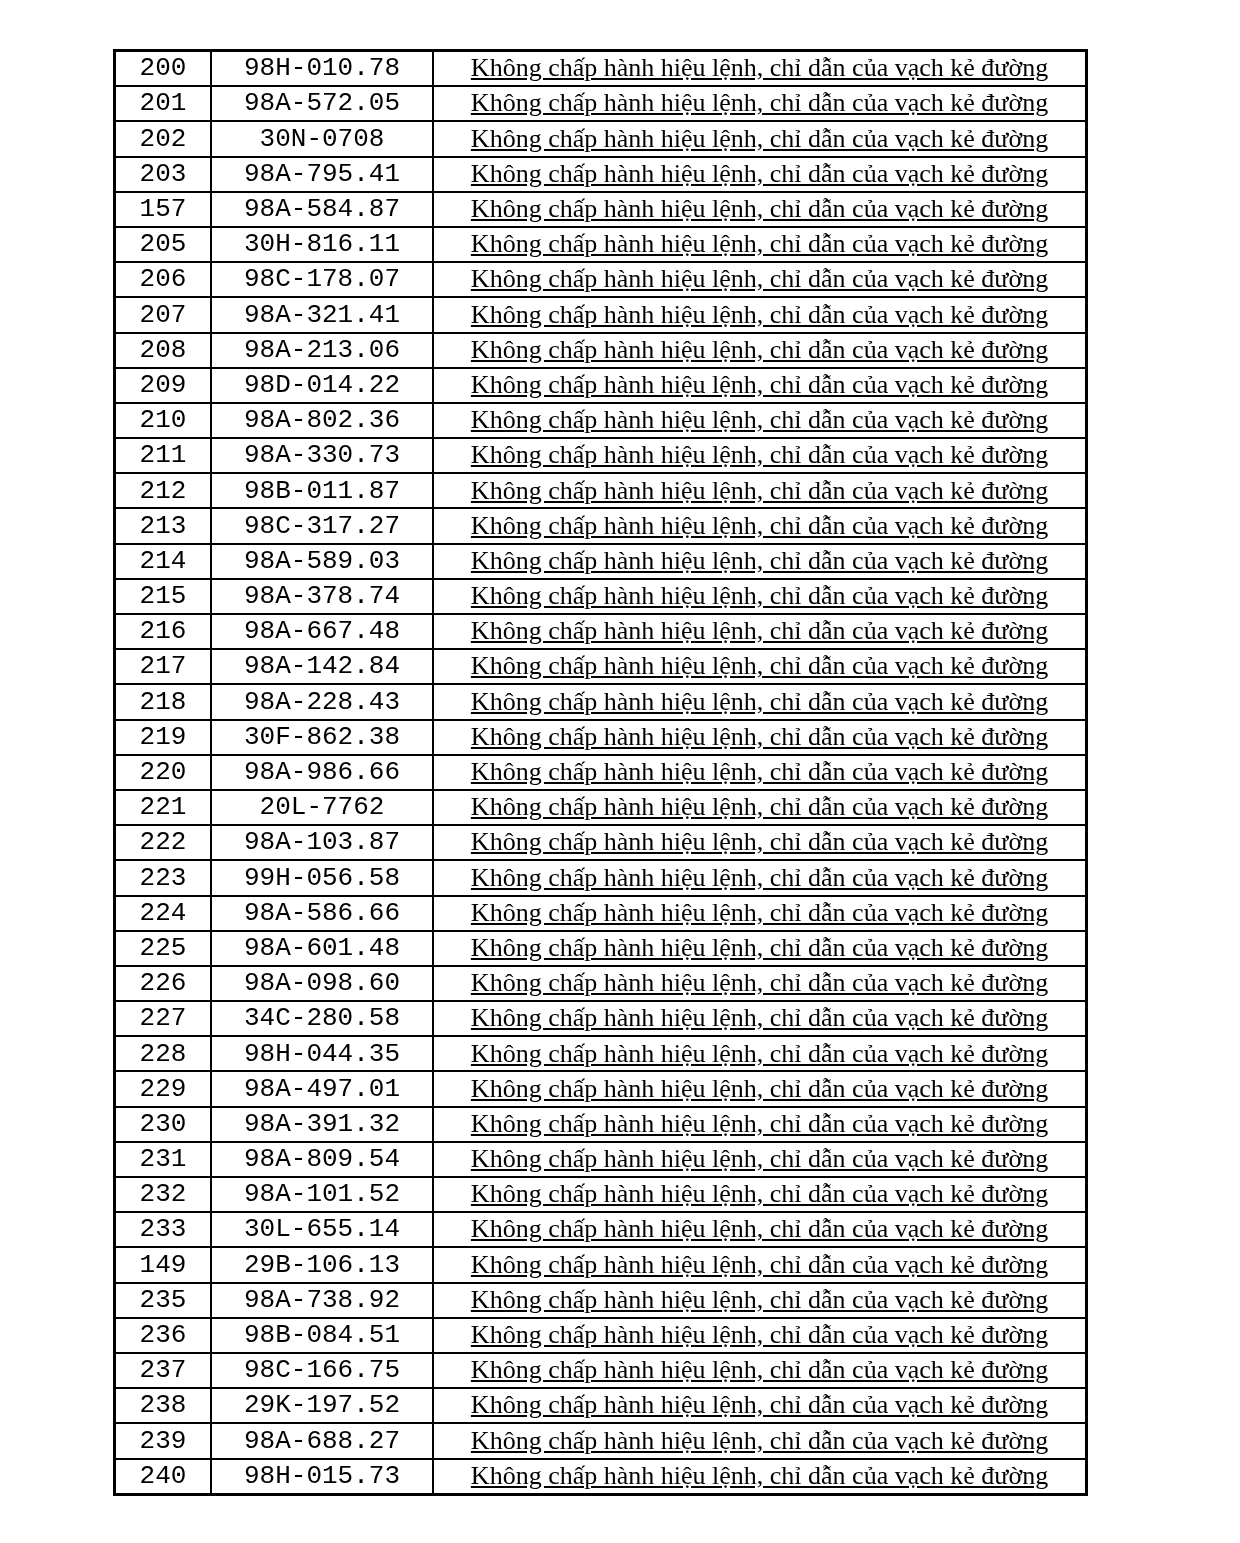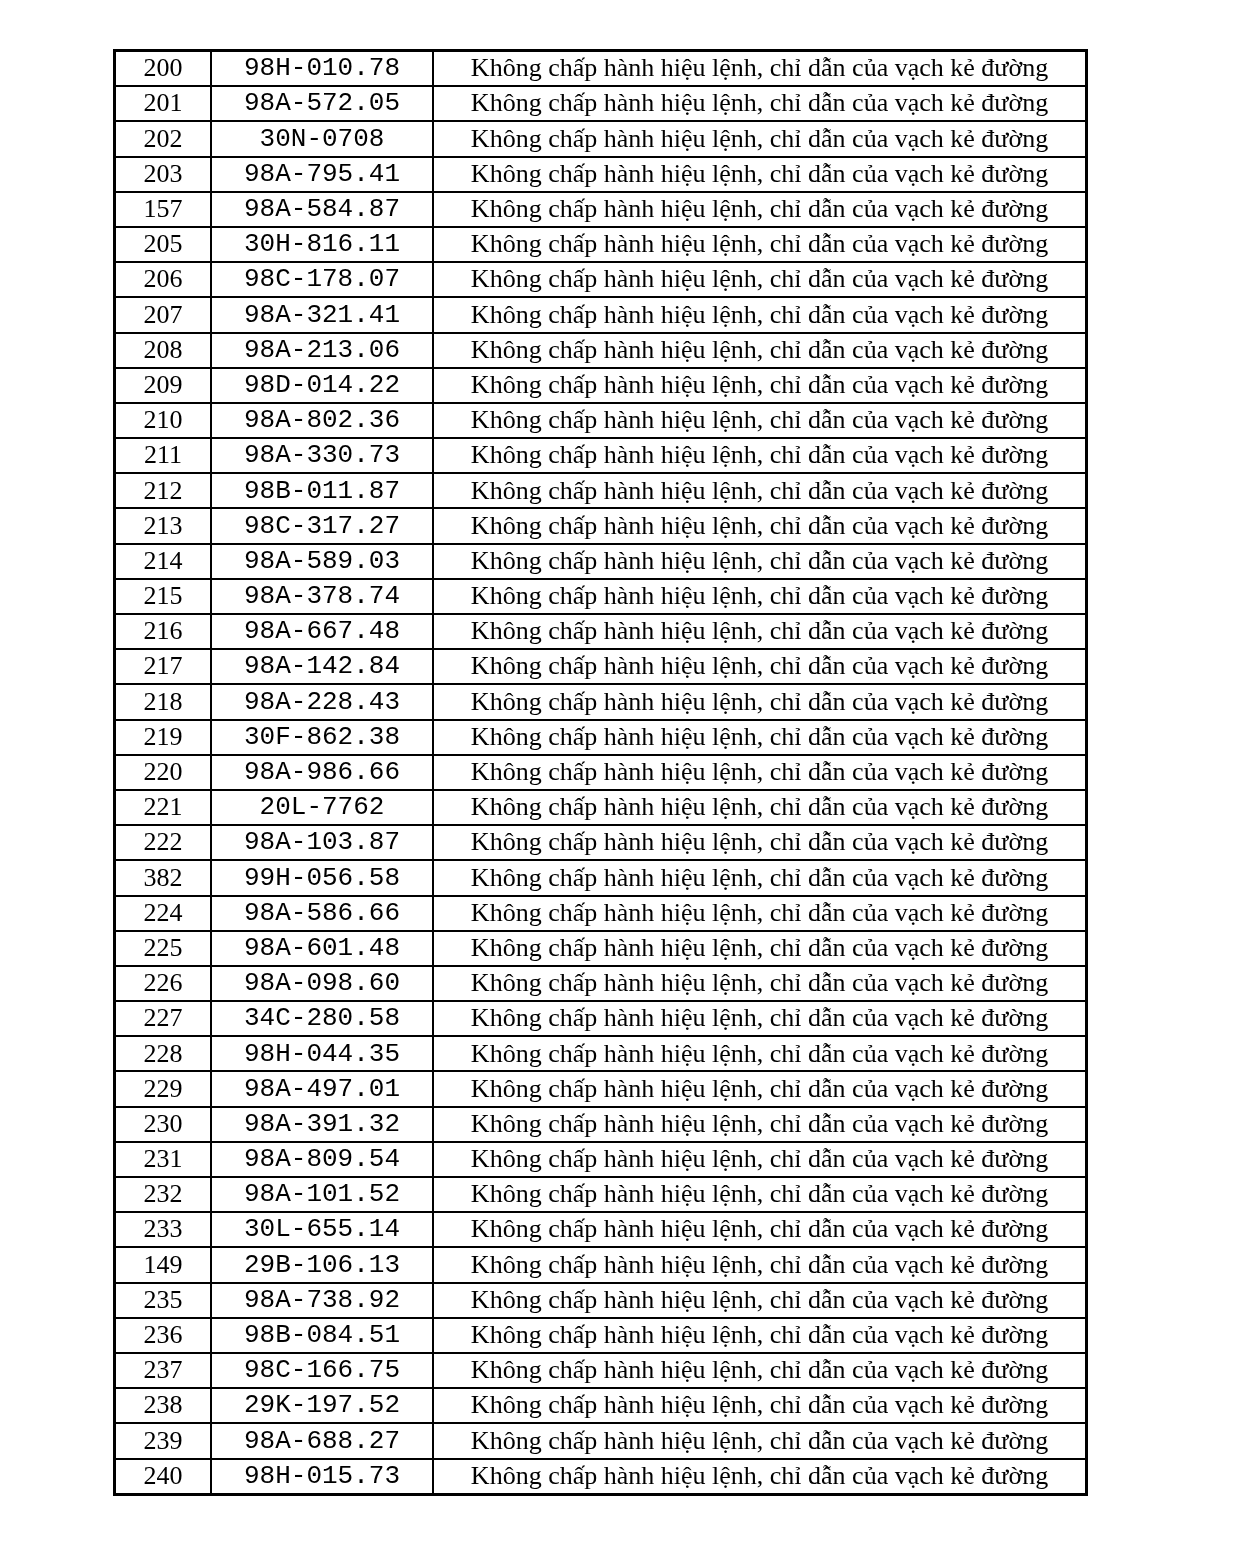--- a/index.html
+++ b/index.html
@@ -27,26 +27,27 @@
     border: 2px solid #000000;
     height: 33.2px;
     padding: 0;
     font-size: 26px;
     line-height: 1.1;
     vertical-align: middle;
     text-align: center;
     white-space: nowrap;
     overflow: hidden;
   }
-  .col-no      { width: 94px;  }
+  .col-no      { width: 94px; font-family: Liberation Mono, monospace;  }
   .col-plate   { width: 220px; font-family: Liberation Mono, monospace; }
   .col-violation {
     width: 651px;
     padding-left: 6px;
     padding-right: 6px;
+    text-decoration: underline;
   }
 </style>
 </head>
 <body>
 
 <table class="doc-table">
   <tbody id="table-body">
   <tr>
     <td class="col-no">200</td>
     <td class="col-plate">98H-010.78</td>
@@ -179,21 +180,21 @@
     <td class="col-violation">Không chấp hành hiệu lệnh, chỉ dẫn của vạch kẻ đường</td>
   </tr>
 
   <tr>
     <td class="col-no">222</td>
     <td class="col-plate">98A-103.87</td>
     <td class="col-violation">Không chấp hành hiệu lệnh, chỉ dẫn của vạch kẻ đường</td>
   </tr>
 
   <tr>
-    <td class="col-no">382</td>
+    <td class="col-no">223</td>
     <td class="col-plate">99H-056.58</td>
     <td class="col-violation">Không chấp hành hiệu lệnh, chỉ dẫn của vạch kẻ đường</td>
   </tr>
 
   <tr>
     <td class="col-no">224</td>
     <td class="col-plate">98A-586.66</td>
     <td class="col-violation">Không chấp hành hiệu lệnh, chỉ dẫn của vạch kẻ đường</td>
   </tr>
 

